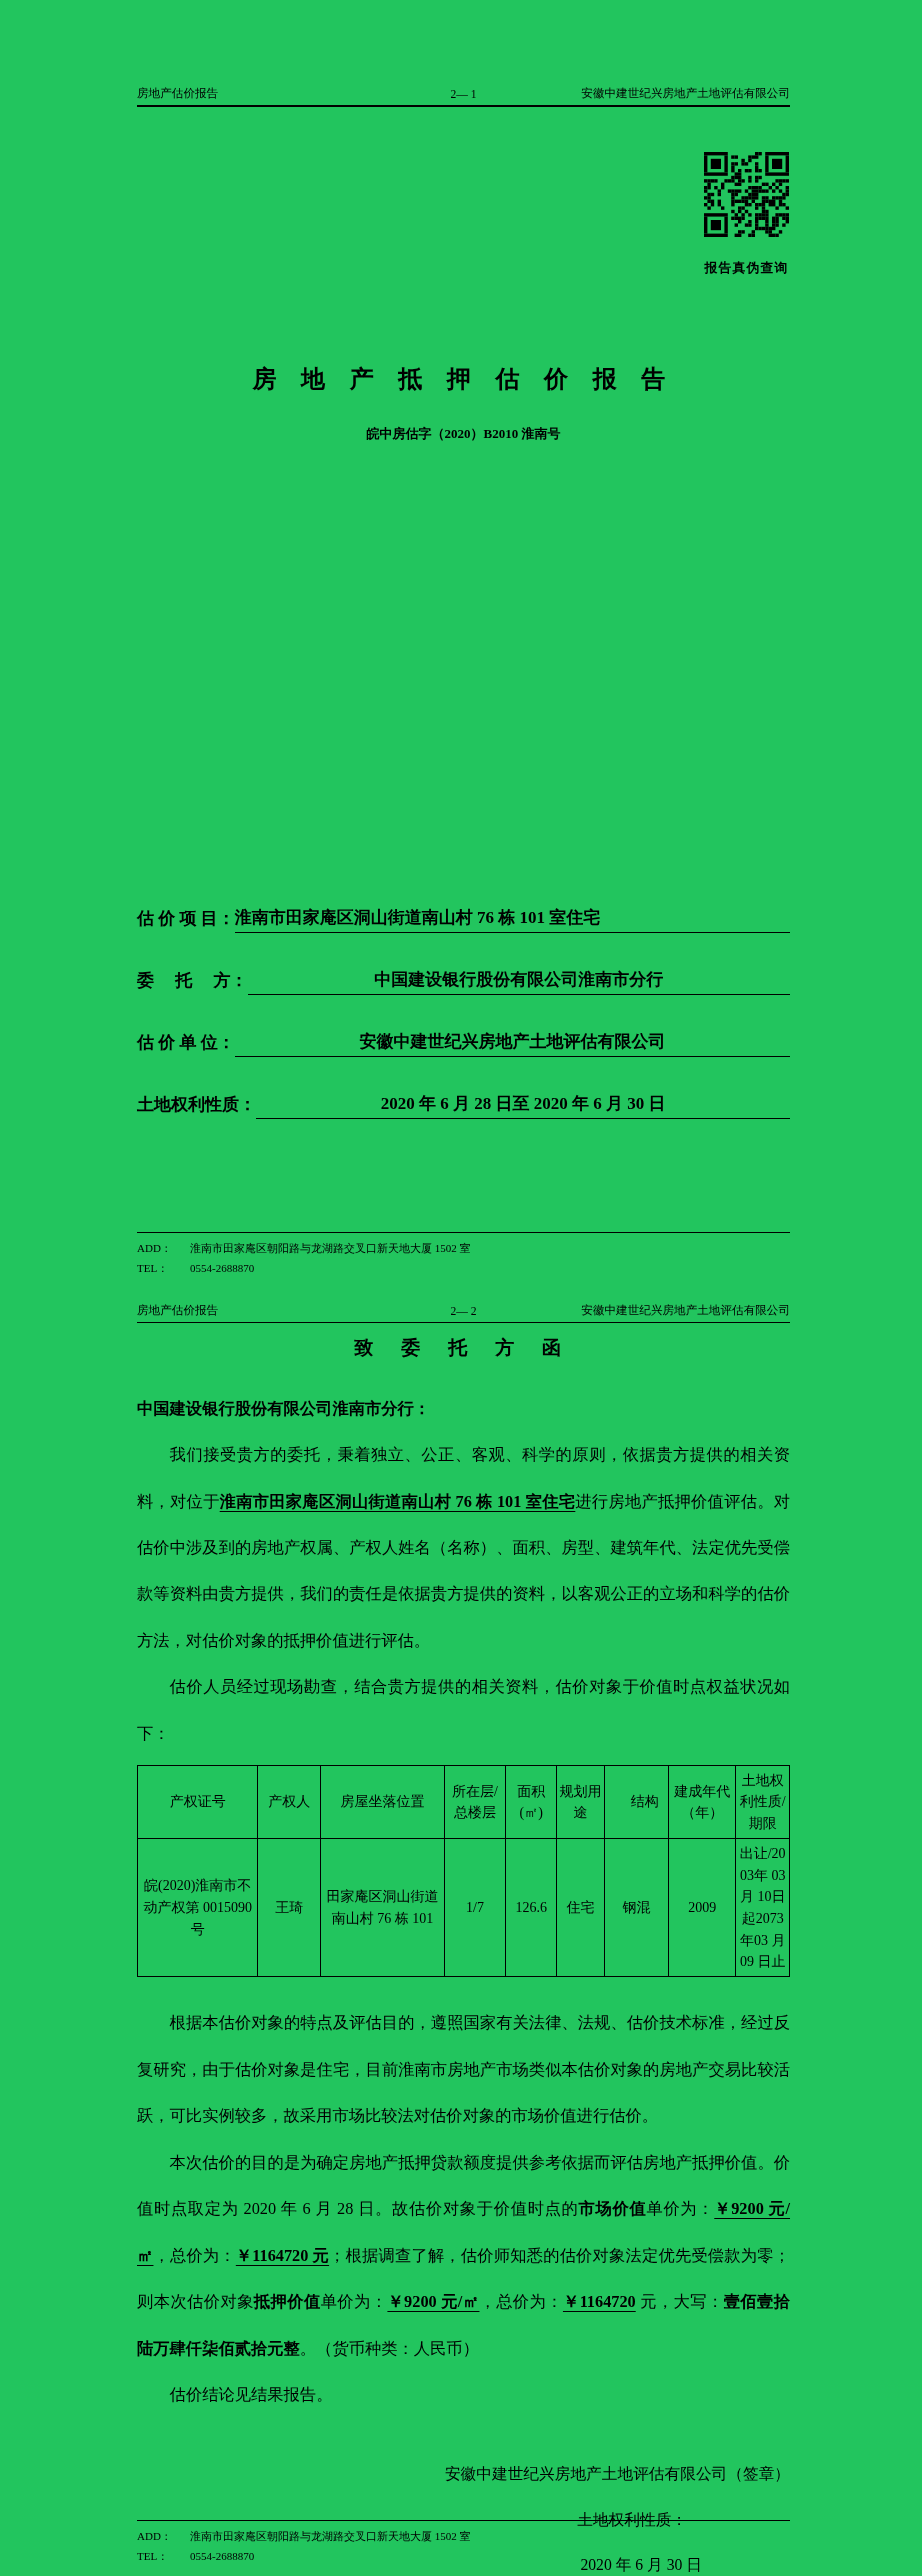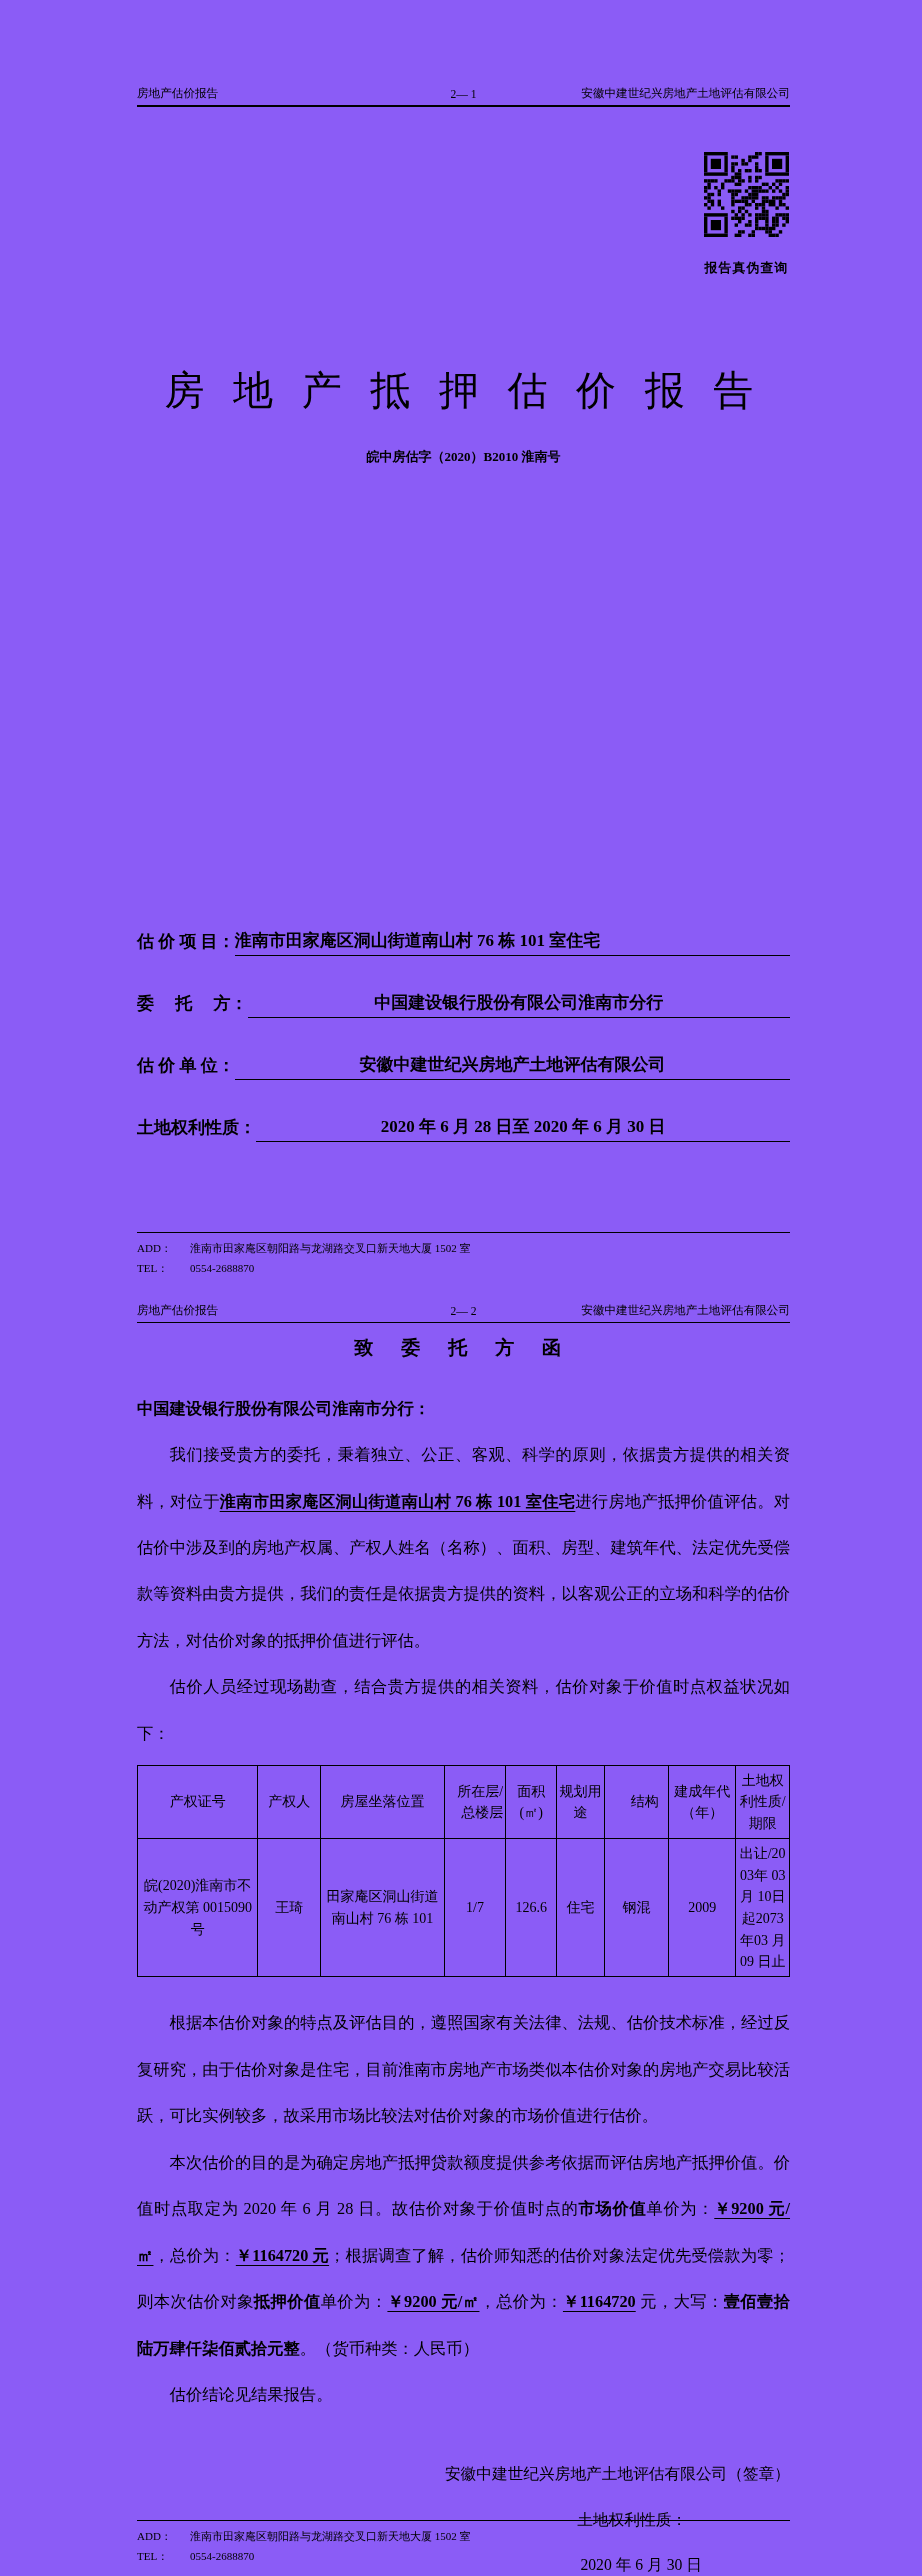--- a/index.html
+++ b/index.html
@@ -6,21 +6,21 @@
   body{
     width:922px;
     font-family:"Liberation Serif","DejaVu Serif",serif;
     color:#000;
     -webkit-font-smoothing:antialiased;
   }
   .page{
     position:relative;
     width:922px;
     height:1288px;
-    background:#8b5cf6;
+    background:#22c55e;
     overflow:hidden;
   }
   .content{
     margin:0 132px 0 137px; 
   }
   
   .page-header{
     display:flex;
     align-items:flex-end;
     justify-content:space-between;
@@ -43,22 +43,22 @@
     margin-top:23px;
     font-size:12.8px;
     font-weight:bold;
     letter-spacing:1.2px;
     white-space:nowrap;
   }
   
   .doc-title{
     margin-top:86px;
     text-align:center;
-    font-size:40px;
-    font-weight:normal;
+    font-size:24px;
+    font-weight:bold;
     letter-spacing:9.3px;
     white-space:nowrap;
   }
   .doc-number{
     margin-top:30px;
     text-align:center;
     font-size:13px;
     font-weight:bold;
   }
   
@@ -425,21 +425,21 @@
 
     <p class="para"><span>我们接受贵方的委托，秉着独立、公正、客观、科学的原则，依据贵方提供的相关资料，对位于</span><span class="b u">淮南市田家庵区洞山街道南山村 76 栋 101 室住宅</span><span>进行房地产抵押价值评估。对估价中涉及到的房地产权属、产权人姓名（名称）、面积、房型、建筑年代、法定优先受偿款等资料由贵方提供，我们的责任是依据贵方提供的资料，以客观公正的立场和科学的估价方法，对估价对象的抵押价值进行评估。</span></p>
     <p class="para">估价人员经过现场勘查，结合贵方提供的相关资料，估价对象于价值时点权益状况如下：</p>
 
     <table class="info">
       <thead>
           <tr>
             <th style="width: 19.5%;">产权证号</th>
             <th style="width: 9.8%;">产权人</th>
             <th style="width: 20%;">房屋坐落位置</th>
-            <th style="width: 9.6%; text-align: right;">所在层/总楼层</th>
+            <th style="width: 9.6%;">所在层/总楼层</th>
             <th style="width: 7.7%;">面积(㎡)</th>
             <th style="width: 7.2%;">规划用途</th>
             <th style="width: 7.5%; padding-left: 19px;">结构</th>
             <th style="width: 10.5%;">建成年代（年）</th>
             <th style="width: 8.2%;">土地权利性质/期限</th>
           </tr>
         </thead>
       <tbody>
           <tr>
             <td>皖(2020)淮南市不动产权第 0015090 号</td>

